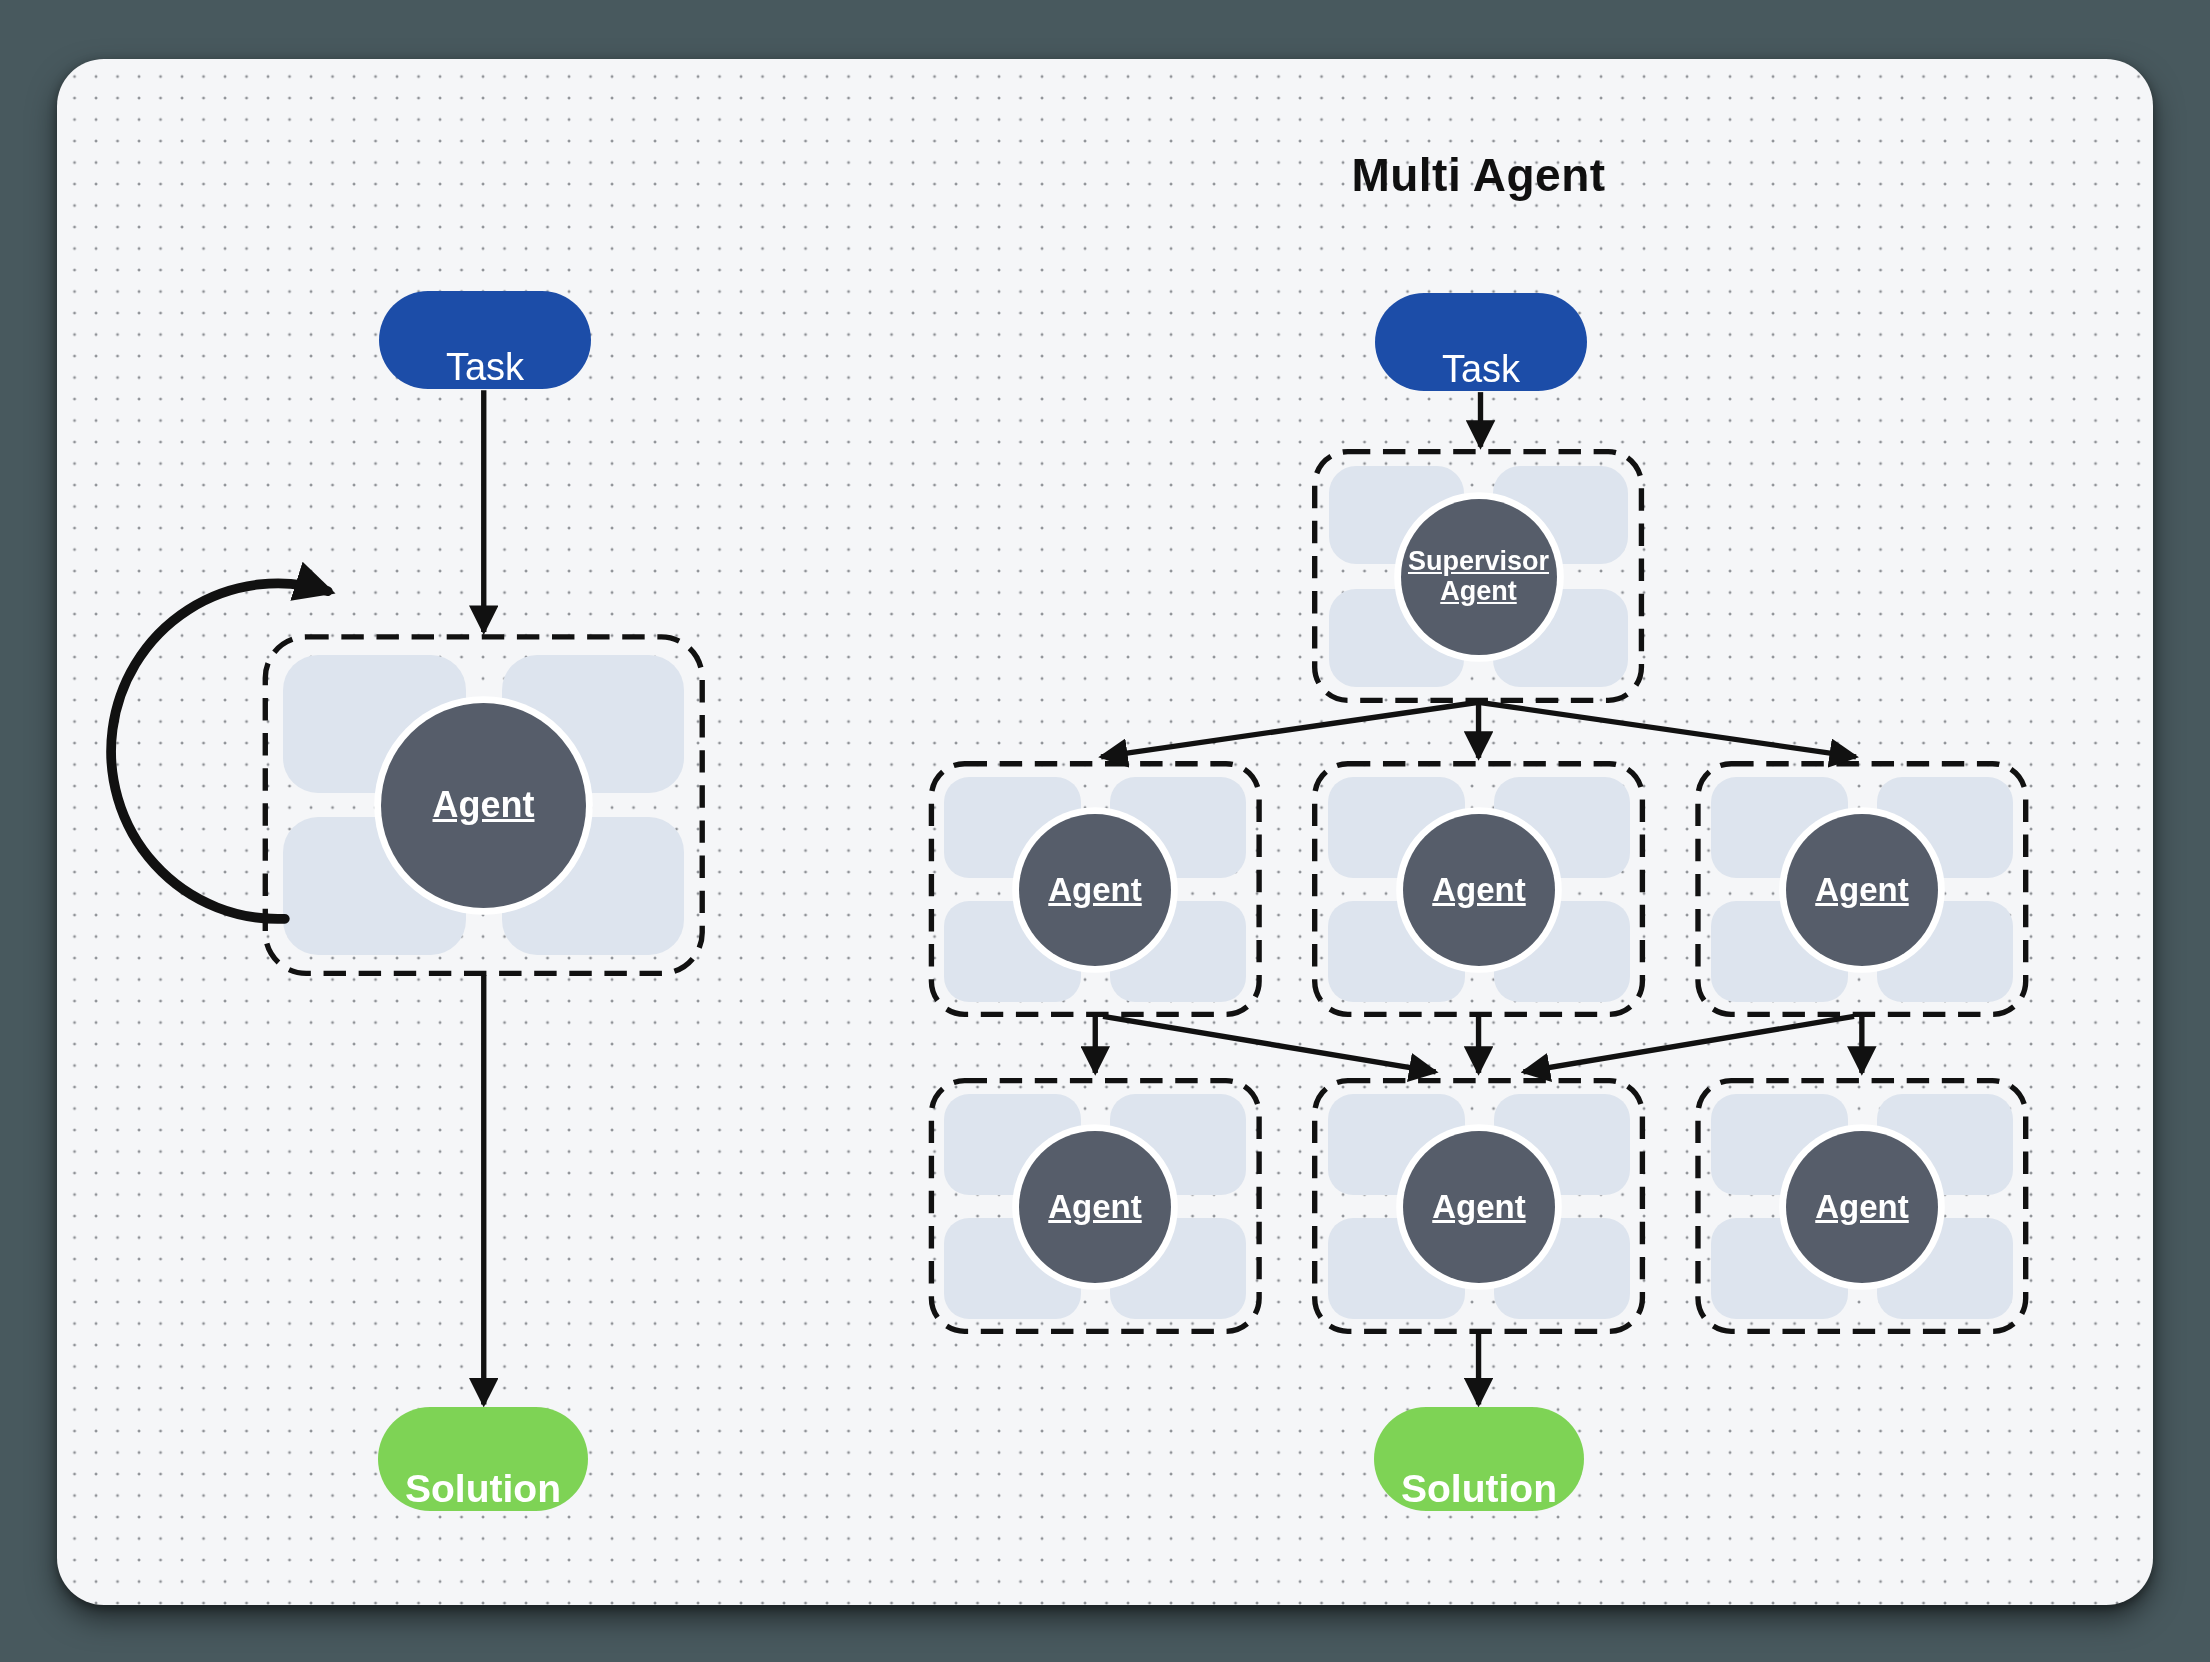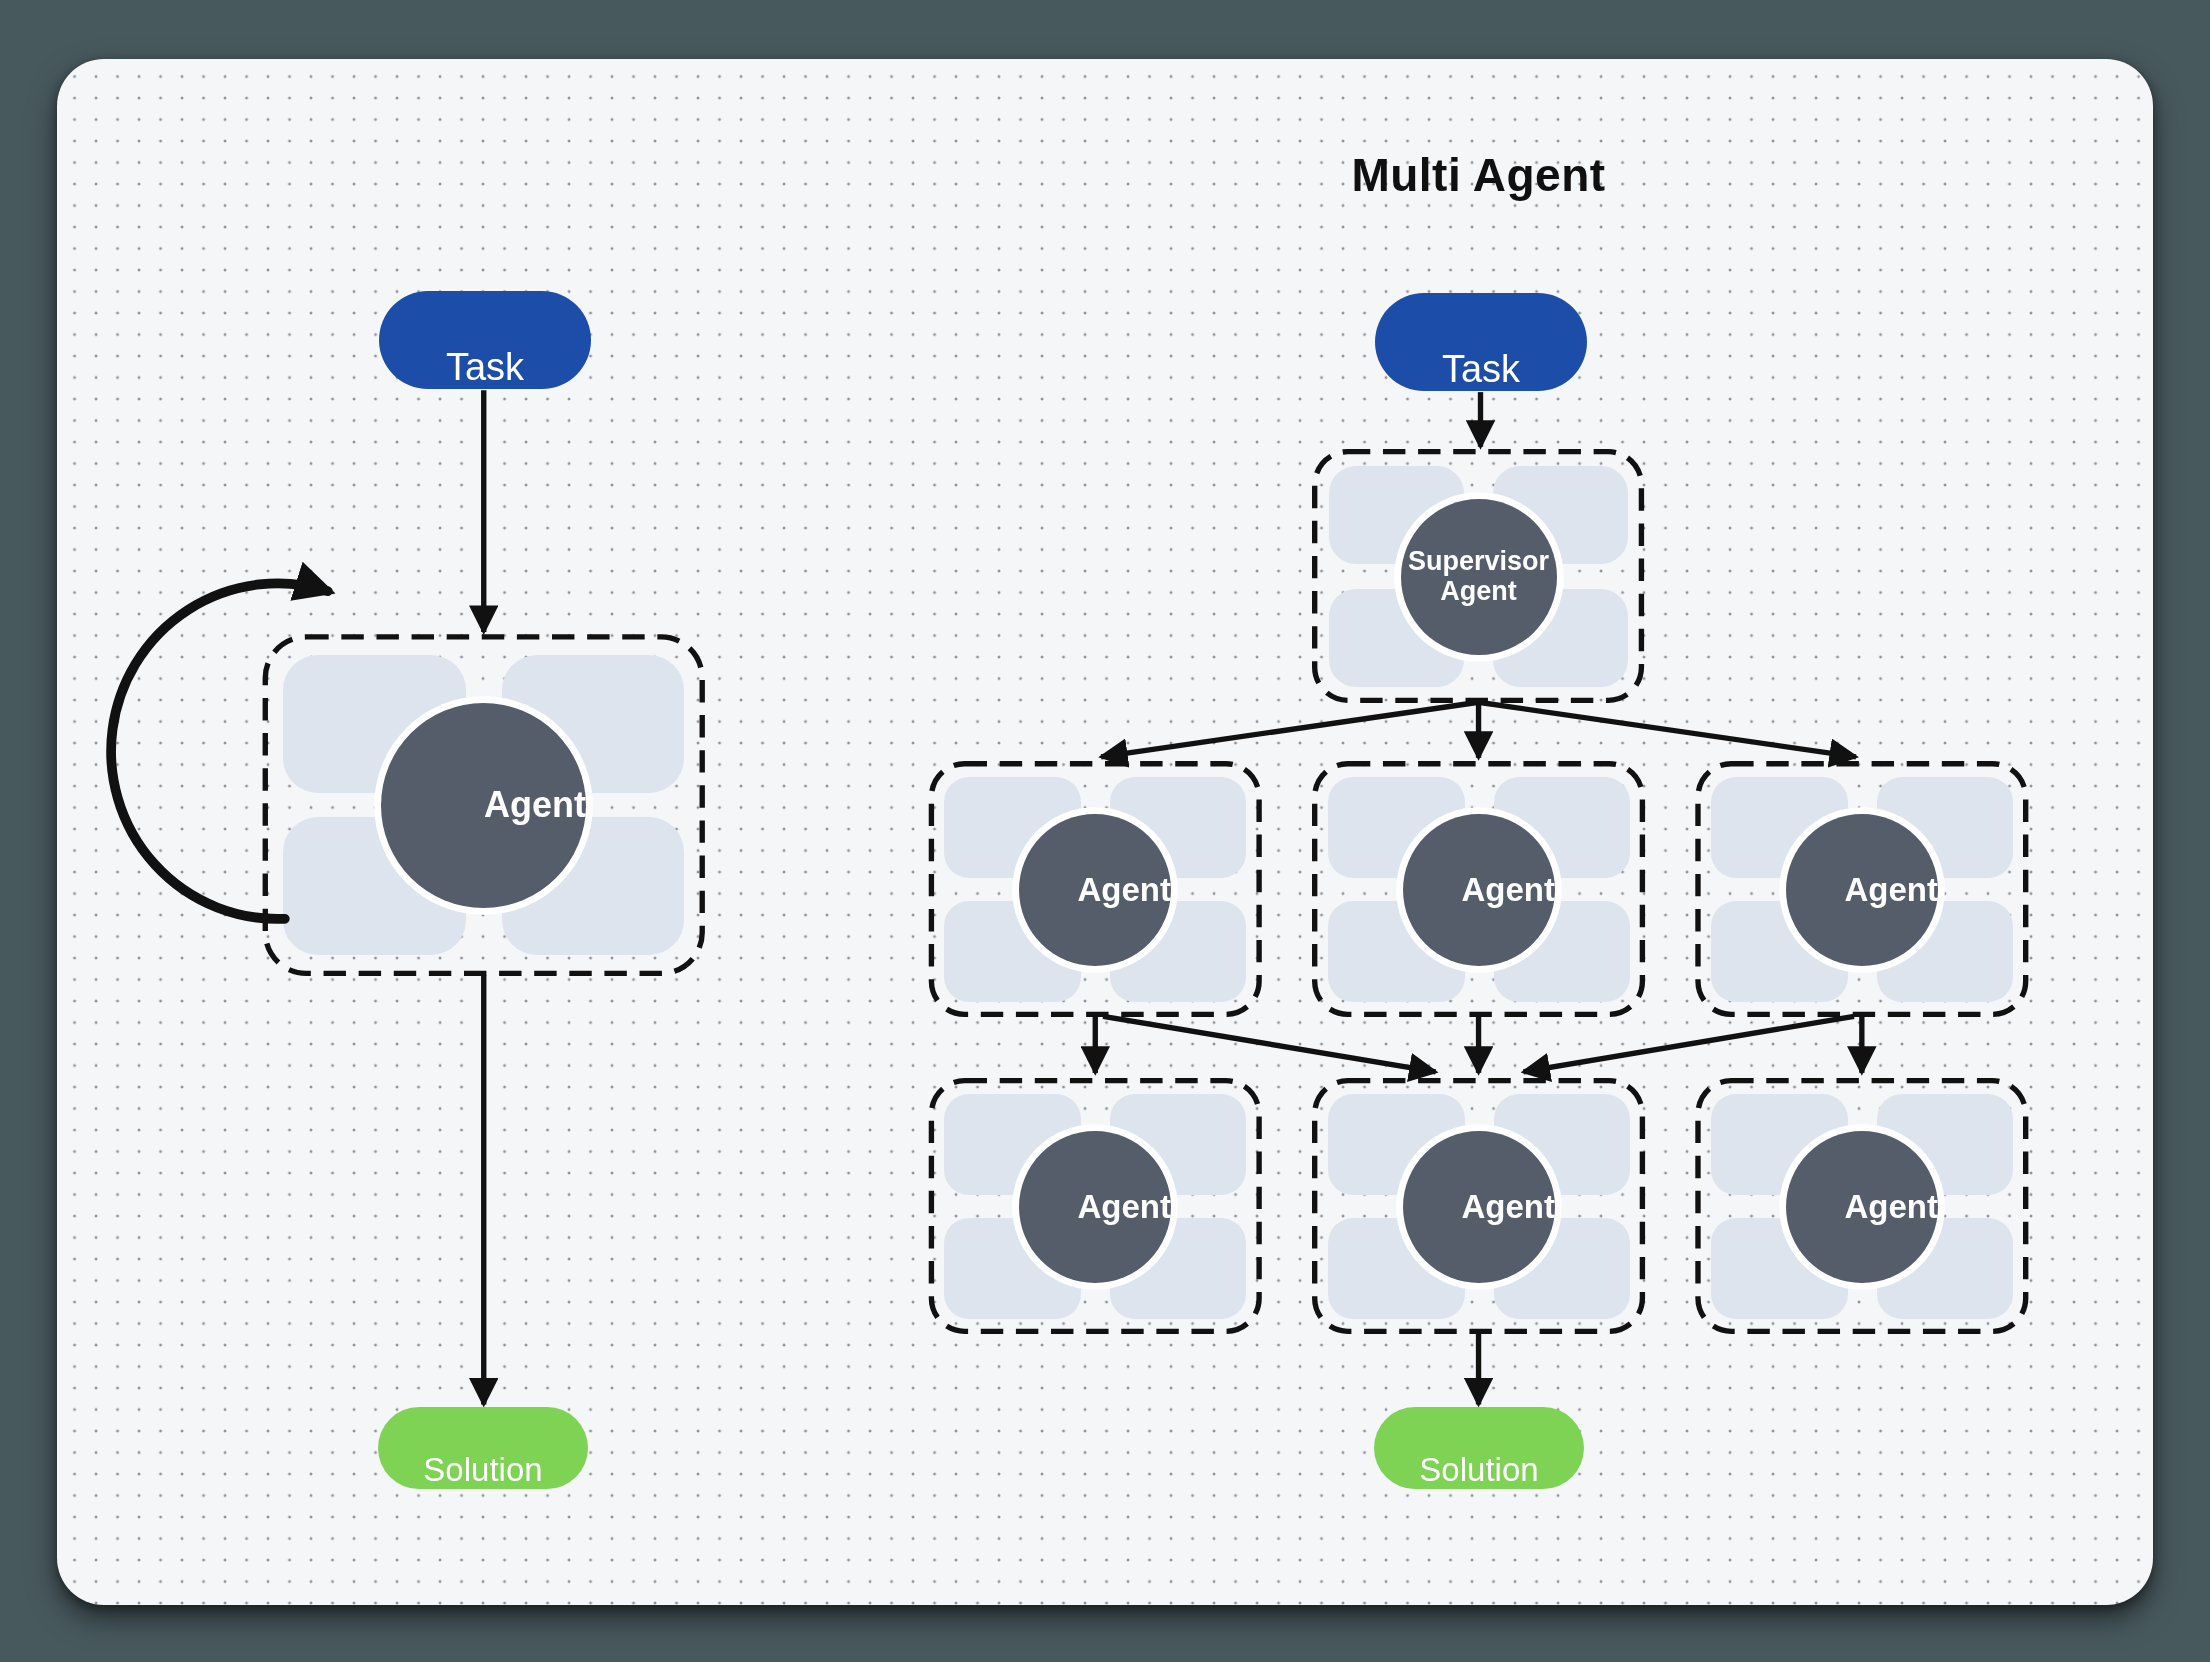--- a/index.html
+++ b/index.html
@@ -31,42 +31,43 @@
     position:absolute;width:585px;text-align:center;
     font-size:46px;font-weight:700;color:#101010;letter-spacing:0.5px;
   }
   .t1{left:154px;top:148px;}
   .t2{left:1186px;top:148px;}
   .pill{
     position:absolute;display:flex;align-items:flex-end;justify-content:center;
     color:#ffffff;border-radius:59px;
   }
   .task{width:212px;height:98px;background:var(--task-blue);font-size:38px;}
-  .solution{width:210px;height:82px;background:var(--solution-green);font-size:33px;}
+  .solution{width:210px;height:104px;background:var(--solution-green);font-size:39px;font-weight:bold;}
   .p-task1{left:379px;top:291px;}
   .p-task2{left:1375px;top:293px;}
   .p-sol1{left:378px;top:1407px;}
   .p-sol2{left:1374px;top:1407px;}
   .abox{
     position:absolute;display:grid;
     grid-template-columns:1fr 1fr;grid-template-rows:1fr 1fr;
   }
   .abox .tile{background:var(--tile-blue-gray);}
   .big{left:265px;top:637px;width:437px;height:336px;padding:17.6px;gap:23.4px 36px;box-sizing:border-box;}
   .big .tile{border-radius:35px;}
   .sup{left:1315px;top:452px;width:327px;height:249px;padding:13.7px;gap:25px 29px;box-sizing:border-box;}
   .sup .tile{border-radius:27px;}
   .small{width:328px;height:251px;padding:12.7px;gap:23.4px 29px;box-sizing:border-box;}
   .small .tile{border-radius:25px;}
   .circle{
     position:absolute;inset:0;margin:auto;border-radius:50%;
     background:var(--agent-circle);color:#ffffff;
-    display:flex;align-items:center;justify-content:flex-end;
+    display:flex;align-items:center;justify-content:center;
     font-weight:700;text-align:center;
     box-shadow:0 0 0 6.8px #ffffff;
+    text-decoration:underline;
   }
   .big-c{width:205px;height:205px;font-size:36px;}
   .small-c{width:152px;height:152px;font-size:33px;}
   .sup-c{width:156px;height:156px;font-size:27px;line-height:1.1;}
   svg.overlay{position:absolute;left:0;top:0;pointer-events:none;}
   svg.overlay .dashbox{fill:none;stroke:var(--line-black);stroke-width:5.5;stroke-dasharray:23 13;}
   svg.overlay .arrow{stroke:var(--line-black);stroke-width:5.5;fill:none;}
   svg.overlay .looparc{stroke:var(--line-black);stroke-width:10;fill:none;stroke-linecap:round;}
   svg.overlay marker path{fill:var(--line-black);}
 </style>

